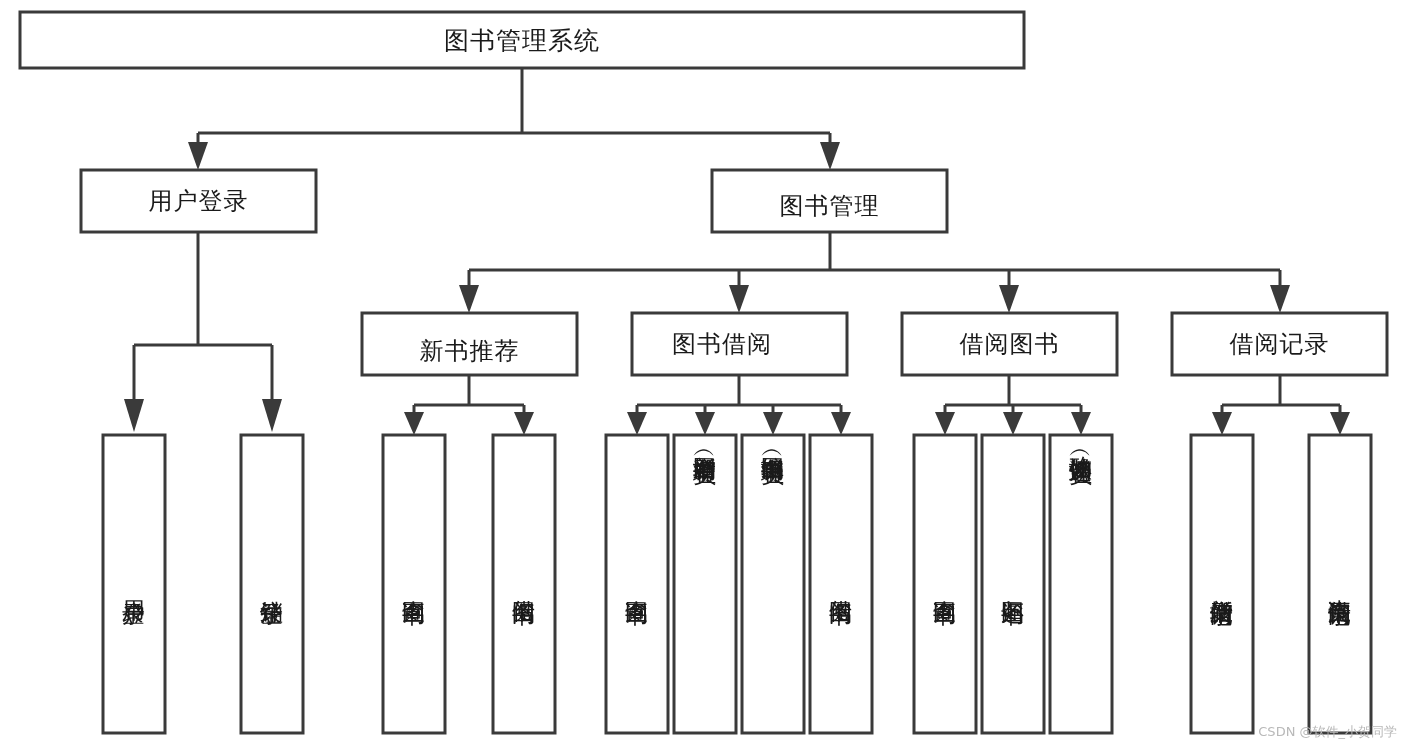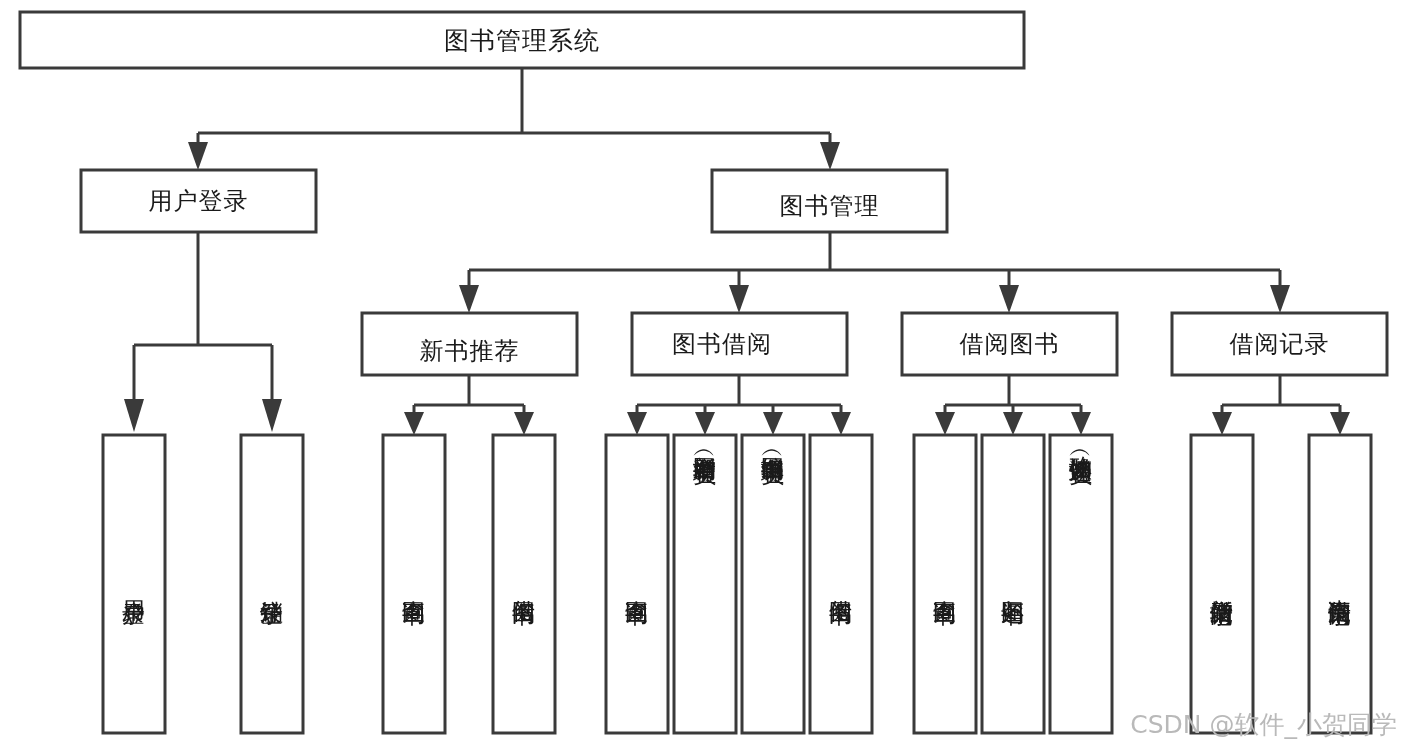--- a/index.html
+++ b/index.html
@@ -72,21 +72,21 @@
     white-space: nowrap;
   }
   .title-text {
     font-size: 25px;
   }
   #watermark {
     position: absolute;
     right: 8px;
     bottom: 6px;
     font-family: "DejaVu Sans", "Liberation Sans", sans-serif;
-    font-size: 25px;
+    font-size: 13px;
     color: #b9b9b9;
     white-space: nowrap;
     pointer-events: none;
   }
 </style>
 </head>
 <body>
 
 <div id="diagram-root">
 

